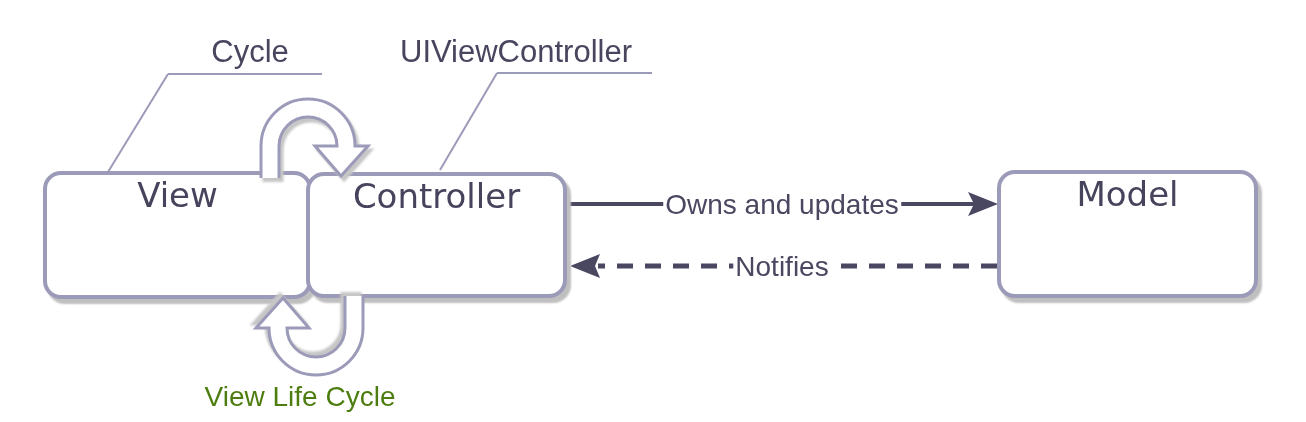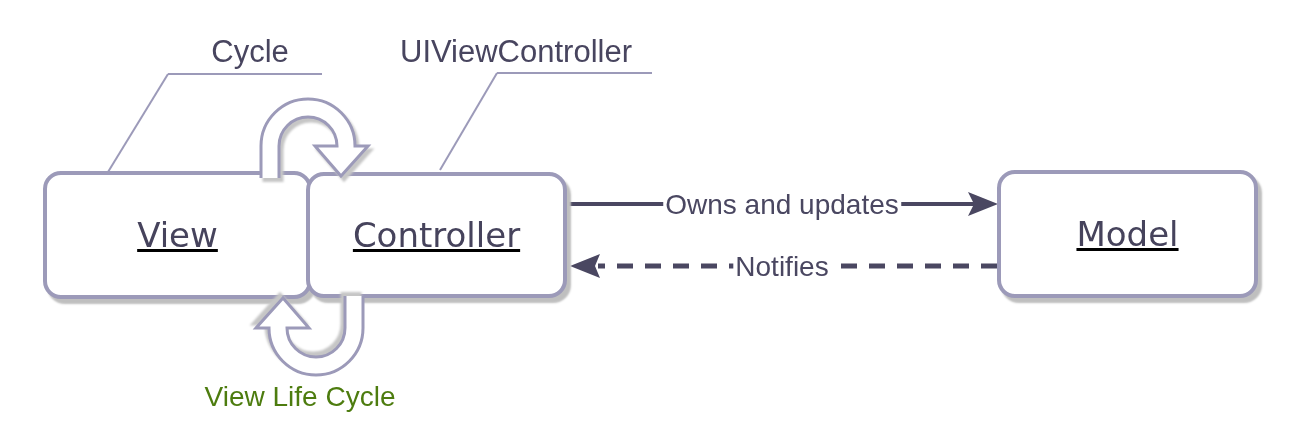--- a/index.html
+++ b/index.html
@@ -13,23 +13,22 @@
   svg { display:block; }
   .overlay {
     position:absolute; left:0; top:0; z-index:1;
   }
   .box {
     position:absolute;
     background:#ffffff;
     border:4px solid #9c9ab9;
     border-radius:18px;
     box-shadow:4px 5px 2px #bfbfbf;
-    display:flex; align-items:center; justify-content:center;
+    display:flex; justify-content:center;
     box-sizing:border-box;
-    text-decoration:underline;
   }
   .box-label {
     font-family:"DejaVu Sans", sans-serif;
     font-size:34px;
     color:#46435c;
   }
   .box-view       { left:43px;  top:171px; width:269px; height:128px; z-index:2; }
   .box-controller { left:306px; top:172px; width:261px; height:126px; z-index:3; }
   .box-model      { left:997px; top:170px; width:261px; height:128px; z-index:2; }
 

